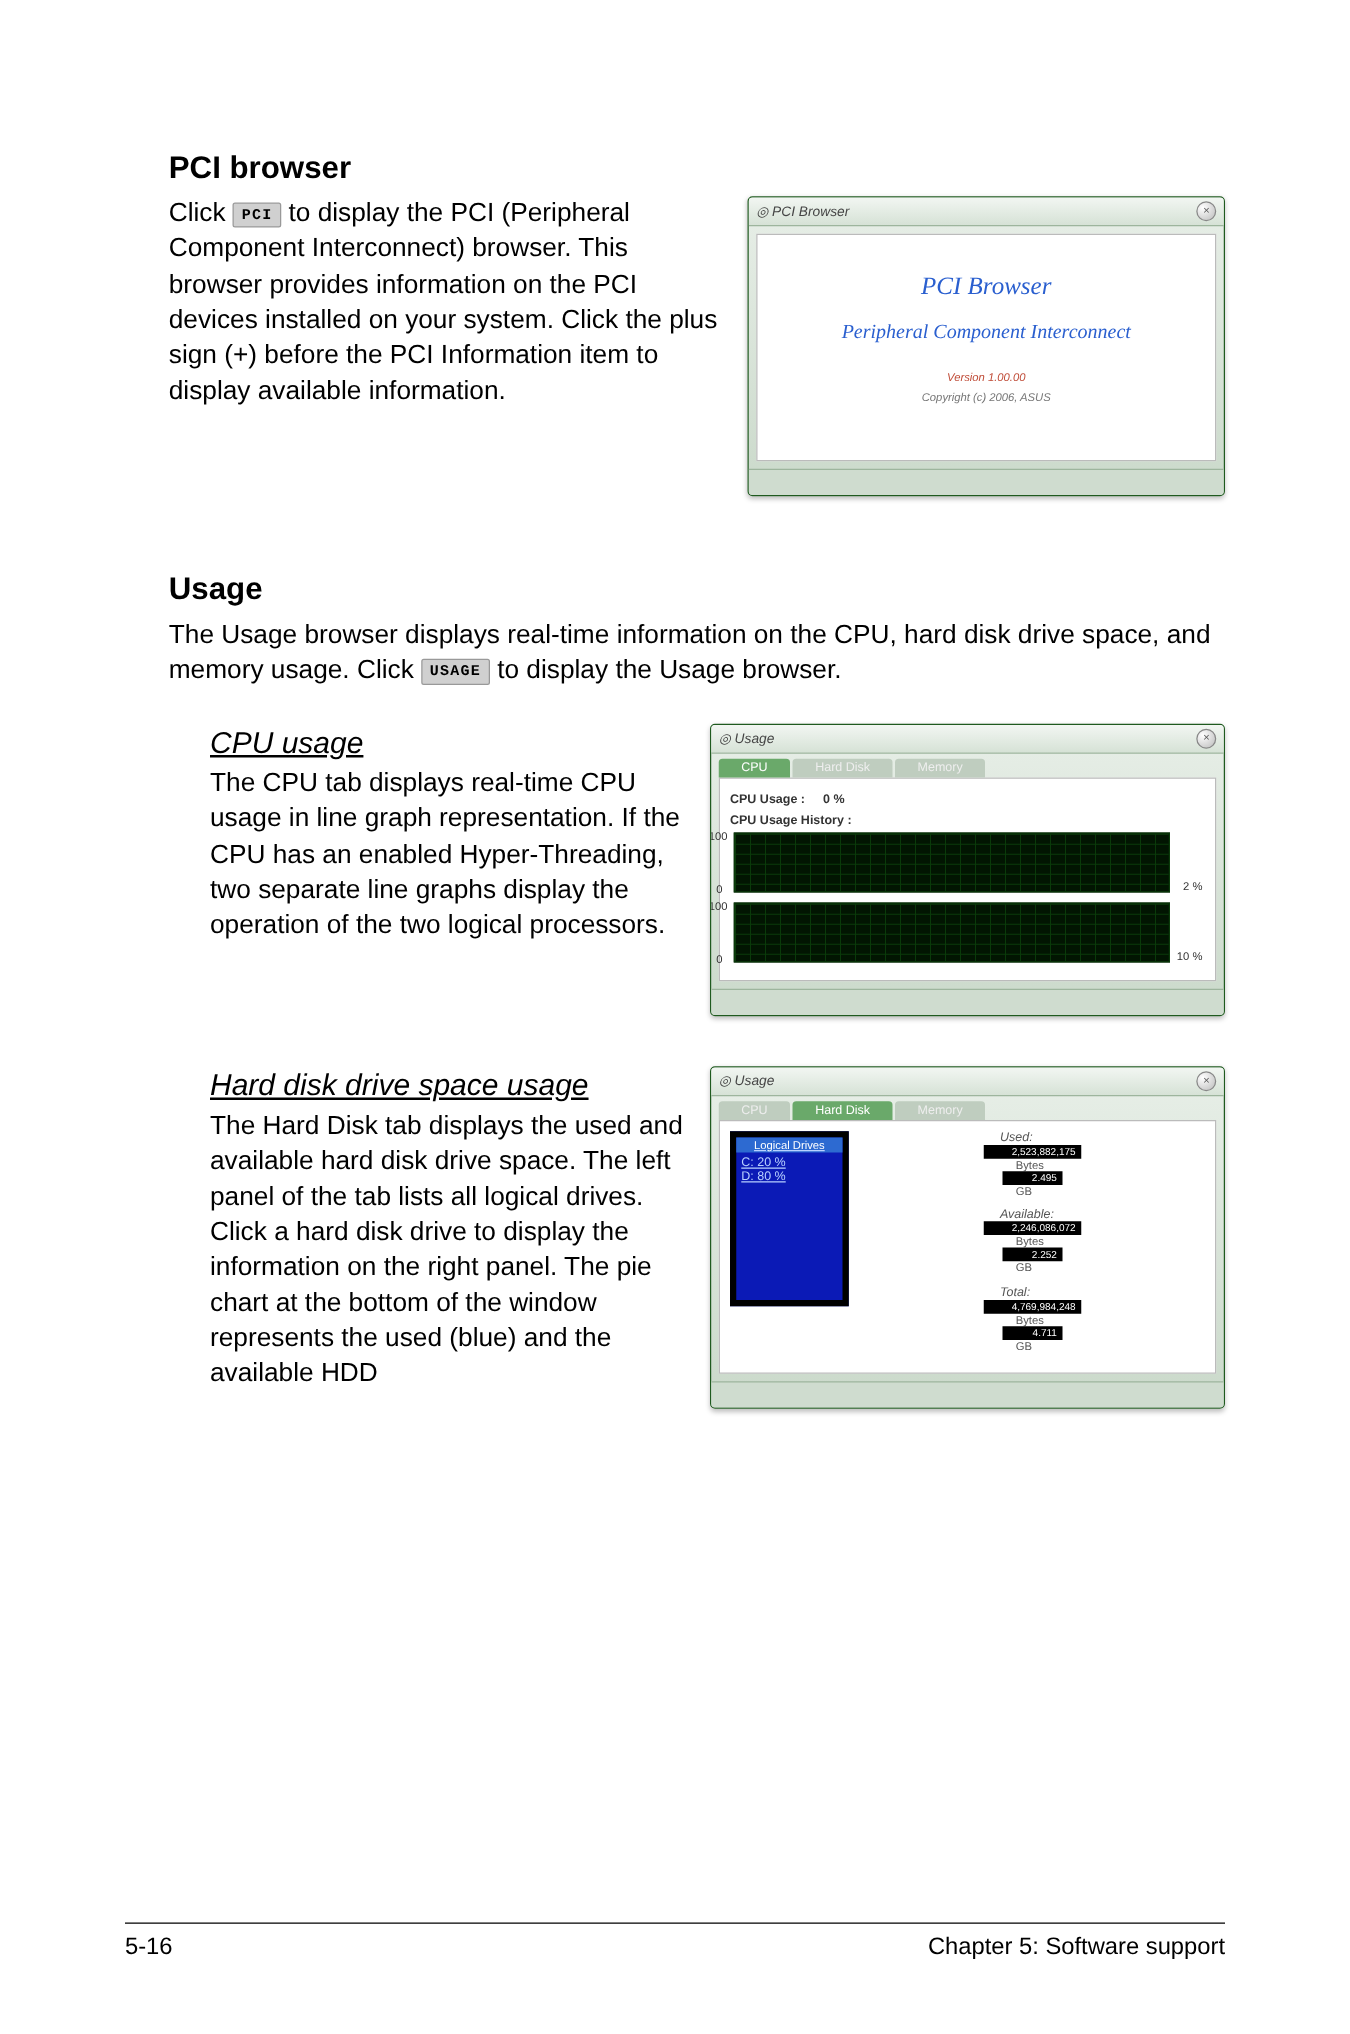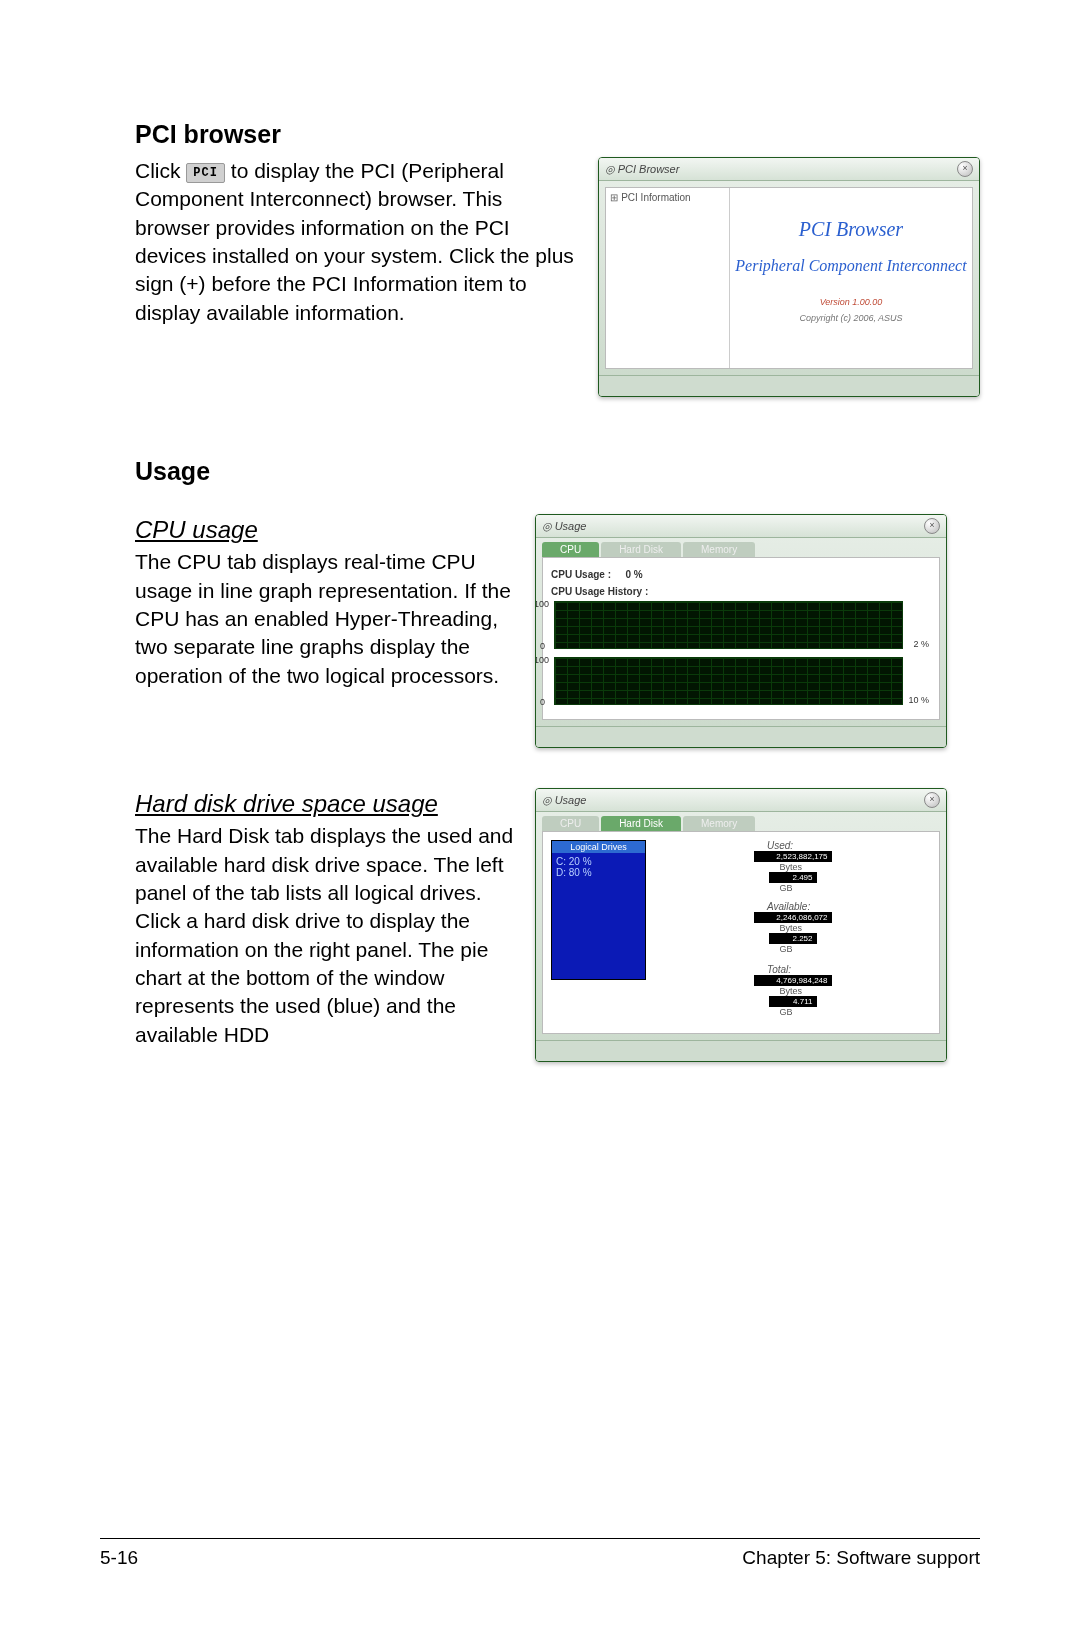--- a/index.html
+++ b/index.html
@@ -19,20 +19,21 @@
   }
   h2.section {
     font-size: 25px;
     font-weight: bold;
     margin: 0 0 8px 0;
   }
   .row {
     display: flex;
     gap: 20px;
     align-items: flex-start;
+    justify-content: flex-end;
   }
   .text-col {
     flex: 1;
     font-size: 21px;
     line-height: 1.35;
   }
   .badge {
     display: inline-block;
     background: #d0d0d0;
     border: 1px solid #999;
@@ -152,25 +153,26 @@
   .hdd-window { width: 410px; }
   .hdd-panel {
     background:#fff; margin:0 6px 6px 6px; border:1px solid #bbb;
     padding:8px;
     display:flex;
     gap:12px;
   }
   .hdd-left {
     width:95px; height:140px;
     background:#0b1ab6;
-    border:1px solid #000000;
+    border:5px solid #000000;
     font-size:10px;
     color:#b8d0ff;
     padding:4px;
     box-sizing:border-box;
+    text-decoration:underline;
   }
   .hdd-left .hdr { background:#2d6ad1; color:#fff; text-align:center; font-size:9px; padding:1px 0; margin:-4px -4px 3px -4px;}
   .hdd-right { flex:1; font-size:10px; color:#333; }
   .hdd-line { display:flex; align-items:center; margin-bottom:8px;flex-direction:column; }
   .hdd-line .lbl { width:55px; font-style:italic; color:#555; }
   .hdd-bar { background:#000; color:#fff; font-size:8px; padding:1px 4px; margin-right:4px; min-width:70px; text-align:right;}
   .hdd-bar.small { min-width:40px; }
   .hdd-unit { color:#555; font-size:9px; margin-left:2px; width:32px; }
   .hdd-pie {
     width: 85px; height:55px; margin: 6px auto 0 auto;
@@ -205,36 +207,38 @@
       <span class="badge">PCI</span>
       <span> to display the PCI (Peripheral Component Interconnect) browser. This browser provides information on the PCI devices installed on your system. Click the plus sign (+) before the PCI Information item to display available information.</span>
     </div>
 
     <div class="util-window pci-window">
       <div class="util-titlebar">
         <span>◎ <span>PCI Browser</span></span>
         <span class="close">×</span>
       </div>
       <div class="pci-body">
-        <div class="pci-tree">
-          <div class="node">PCI Information</div>
-        </div>
         <div class="pci-main">
           <div class="pci-title">PCI Browser</div>
           <div class="pci-sub">Peripheral Component Interconnect</div>
           <div class="pci-ver">Version 1.00.00</div>
           <div class="pci-copy">Copyright (c) 2006,  ASUS</div>
         </div>
       </div>
       <div class="util-footer"></div>
     </div>
   </div>
 
   <div class="usage-block">
     <h2 class="section">Usage</h2>
+    <div class="text-col" style="width:100%;">
+      <span>The Usage browser displays real-time information on the CPU, hard disk drive space, and memory usage. Click </span>
+      <span class="badge">USAGE</span>
+      <span> to display the Usage browser.</span>
+    </div>
   </div>
 
   <div class="row" style="margin-top:28px;">
     <div class="text-col" style="max-width:380px;">
       <div class="sub-italic">CPU usage</div>
       <div>The CPU tab displays real-time CPU usage in line graph representation. If the CPU has an enabled Hyper-Threading, two separate line graphs display the operation of the two logical processors.</div>
     </div>
 
     <div class="util-window cpu-window">
       <div class="util-titlebar">

